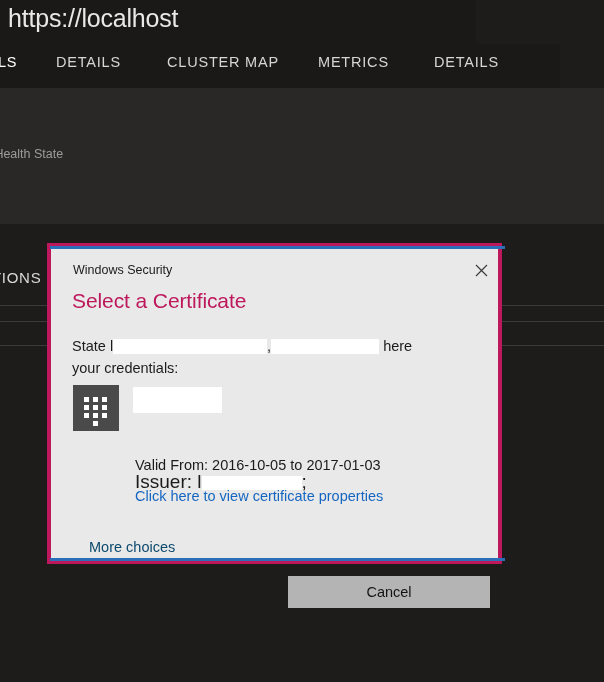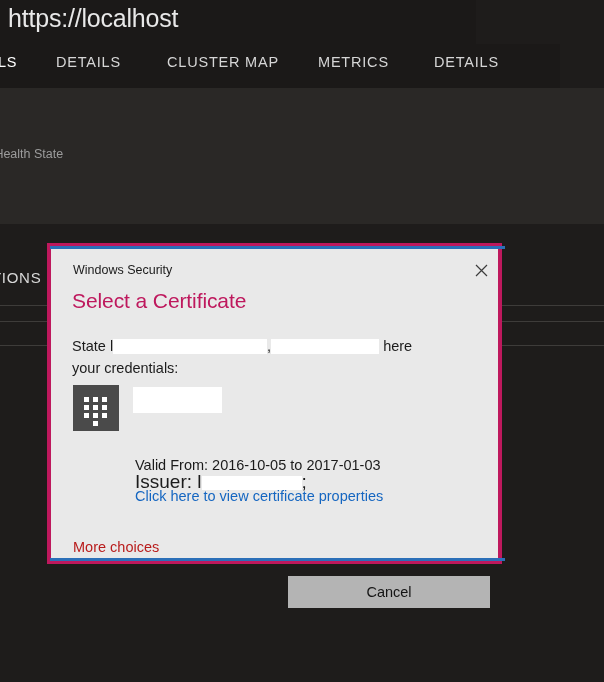--- a/index.html
+++ b/index.html
@@ -219,23 +219,23 @@
     left: 84px; top: 241px;
     font-size: 14.5px;
     color: #1566c1;
     cursor: pointer;
     text-decoration: none;
     white-space: nowrap;
   }
 
   #more-choices-link {
     position: absolute;
-    left: 22px; top: 292px;
-    font-size: 14.5px;
-    color: #b91c1c;
+    left: 38px; top: 292px;
+    font-size: 14.5px;
+    color: #0c4a6e;
     cursor: pointer;
     text-decoration: none;
     white-space: nowrap;
   }
 
   .dlg-button {
     position: absolute;
     top: 329px;
     height: 32px;
     background: #b4b4b4;

